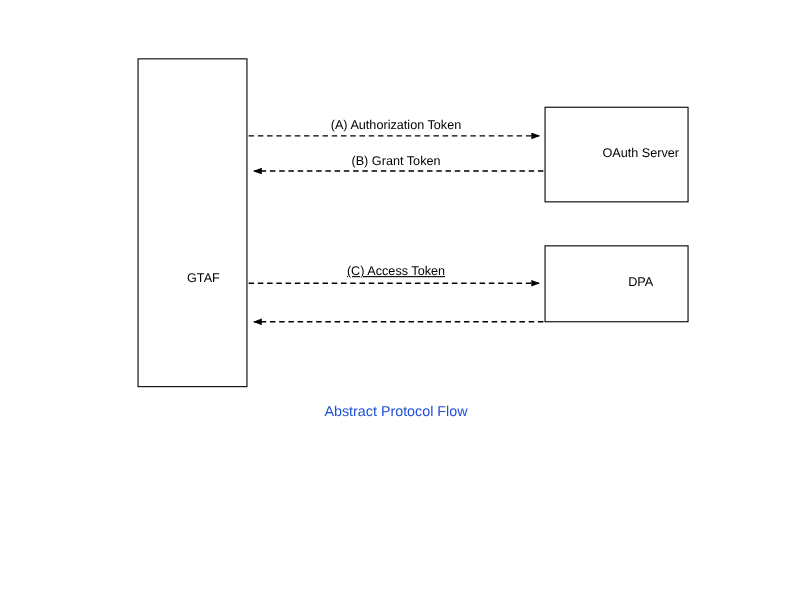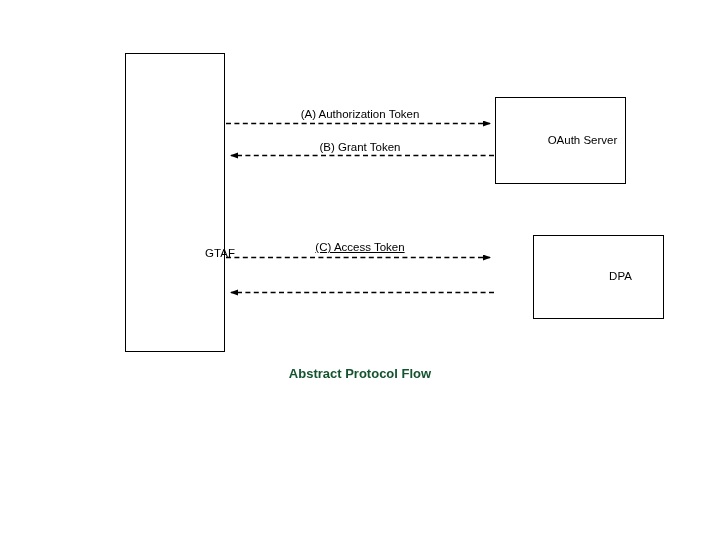--- a/index.html
+++ b/index.html
@@ -31,21 +31,21 @@
     border: 1.4px solid #000000;
     background: #ffffff;
     display: flex;
     align-items: center;
     justify-content: center;
   }
   .node-label {
     font-size: 11.5px;
     line-height: 1.2;
     color: #000000;
-    text-align: center;
+    text-align: left;
     white-space: nowrap;
     padding-left: 44px;
   }
 
   #node-gtaf {
     left: 125px;
     top: 53px;
     width: 100px;
     height: 299px;
   }
@@ -59,24 +59,23 @@
 
   #node-oauth-server {
     left: 495px;
     top: 97px;
     width: 131px;
     height: 87px;
   }
 
   #node-dpa {
     left: 495px;
-    top: 235px;
+    top: 223px;
     width: 131px;
-    height: 84px;
-    margin-left: 38px;
+    height: 70px;
   }
 
   
   #arrow-layer {
     position: absolute;
     left: 0;
     top: 0;
     width: 720px;
     height: 540px;
     pointer-events: none;
@@ -97,23 +96,23 @@
   #label-d { left: 225px; width: 270px; top: 277px; }
 
   
   #diagram-caption {
     position: absolute;
     left: 180px;
     top: 366px;
     width: 360px;
     text-align: center;
     font-size: 13px;
-    font-weight: bold;
+    font-weight: normal;
     white-space: nowrap;
-    color: #14532d;
+    color: #1d4ed8;
   }
 </style>
 </head>
 <body>
 
 <div id="diagram-canvas">
 
   <div class="node-box" id="node-gtaf">
     <span class="node-label">GTAF</span>
   </div>

